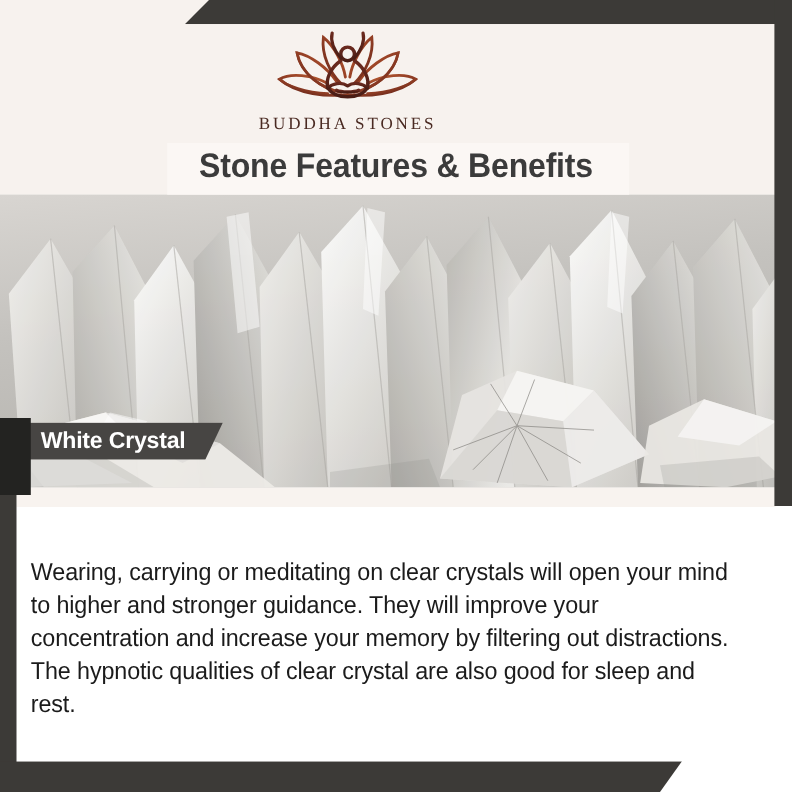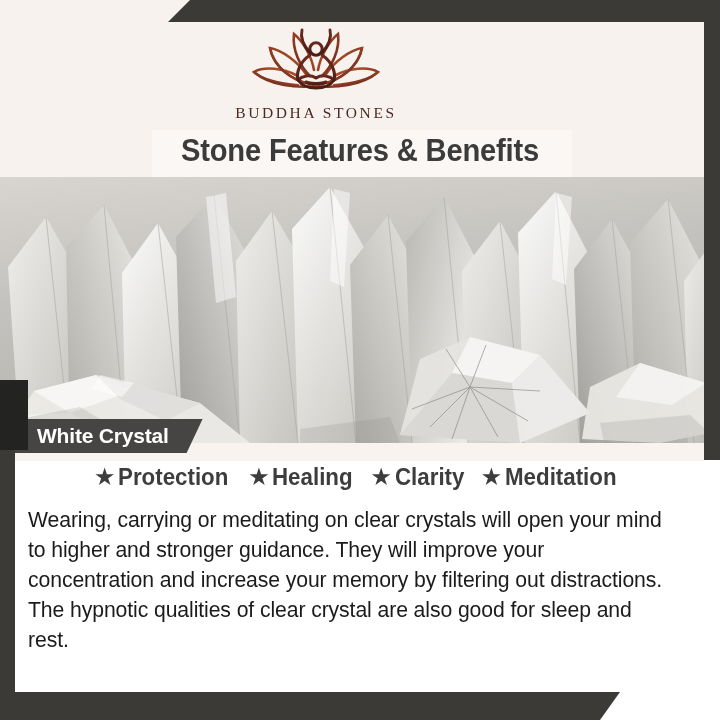--- a/index.html
+++ b/index.html
@@ -118,21 +118,21 @@
     left: 0; top: 177px;
     width: 720px; height: 266px;
     z-index: 12;
     overflow: hidden;
     background: #c9c6c2;
   }
   .photo svg { display:block; width:720px; height:266px; }
 
   .stone-label {
     position: absolute;
-    left: 15px; top: 419px;
+    left: 15px; top: 384px;
     height: 34px;
     z-index: 30;
     background: #474543;
     color: #ffffff;
     font-size: 21px;
     font-weight: 700;
     line-height: 34px;
     padding: 0 34px 0 22px;
     clip-path: polygon(0 0, 100% 0, calc(100% - 16px) 100%, 0 100%);
     letter-spacing: -0.2px;
@@ -361,26 +361,20 @@
         <polygon points="600,246 690,238 720,266 604,266"></polygon>
       </g>
     </svg>
   </div>
 
   <div class="stone-label">White Crystal</div>
 
   <div class="cream-strip"></div>
   <div class="body-area"></div>
 
-  <div class="benefits">
-    <span class="benefit"><span class="star">★</span><span class="blabel">Protection</span></span>
-    <span class="benefit"><span class="star">★</span><span class="blabel">Healing</span></span>
-    <span class="benefit"><span class="star">★</span><span class="blabel">Clarity</span></span>
-    <span class="benefit"><span class="star">★</span><span class="blabel">Meditation</span></span>
-  </div>
 
   <div class="paragraph">Wearing, carrying or meditating on clear crystals will open your mind to higher and stronger guidance. They will improve your concentration and increase your memory by filtering out distractions. The hypnotic qualities of clear crystal are also good for sleep and rest.</div>
 
   <div class="frame-top"></div>
   <div class="frame-right"></div>
   <div class="frame-left"></div>
   <div class="frame-leftnotch"></div>
   <div class="frame-bottom"></div>
 
 </div>

